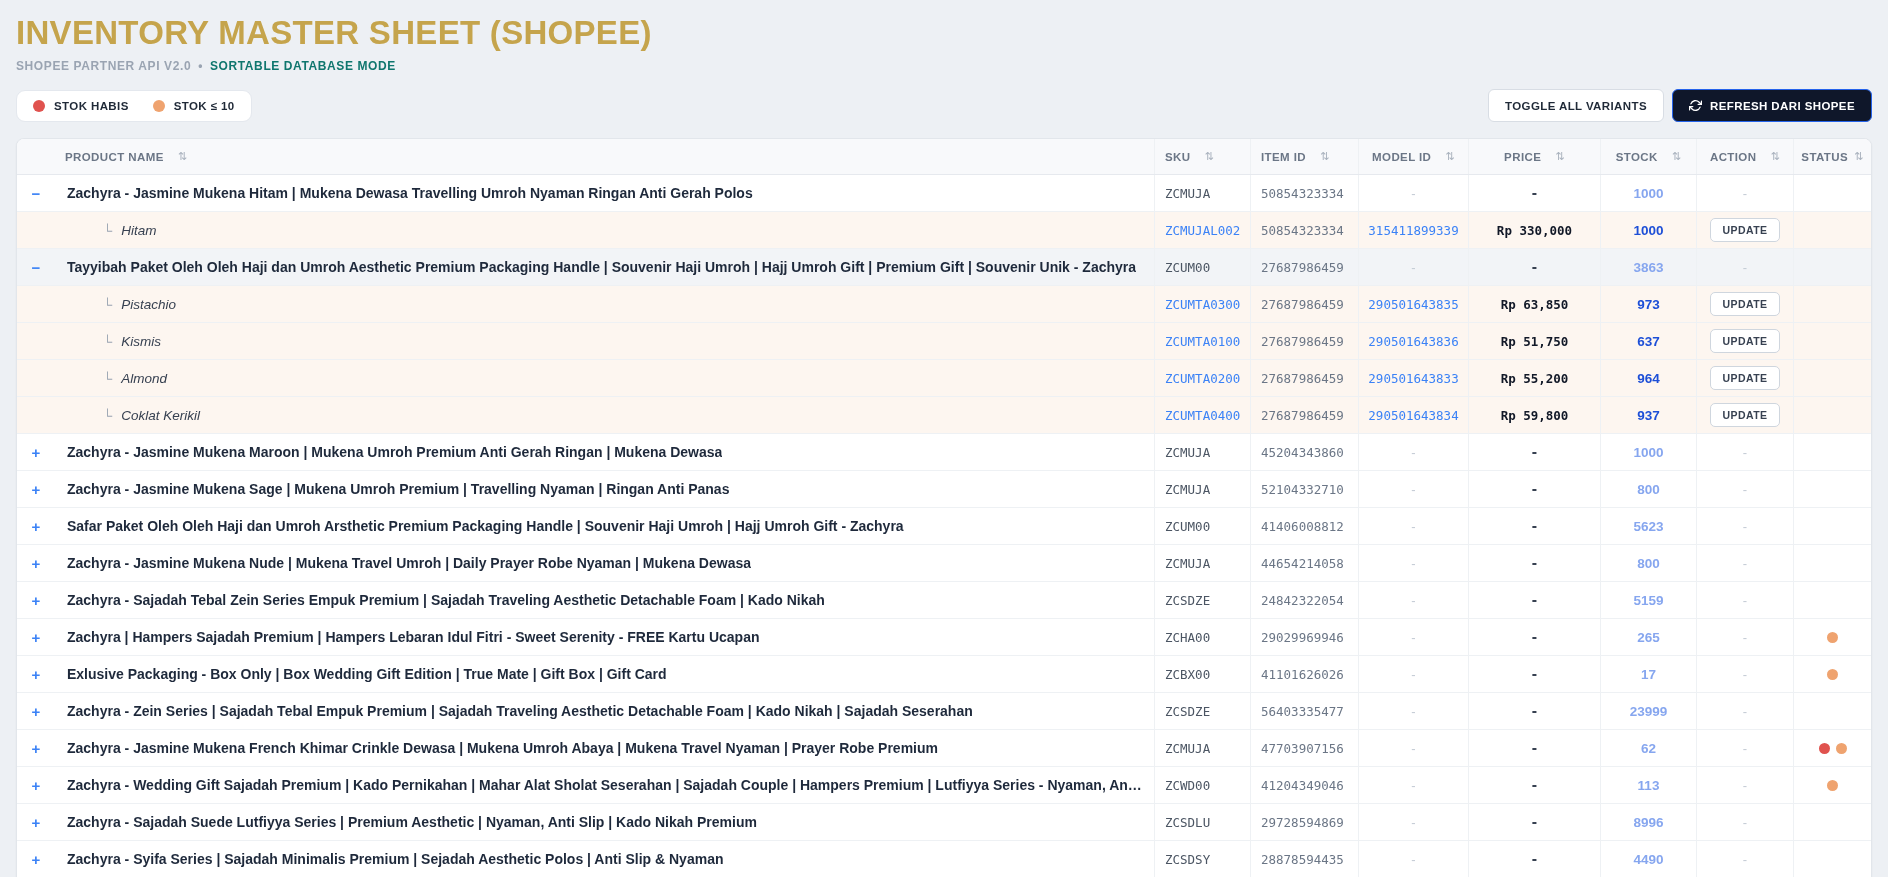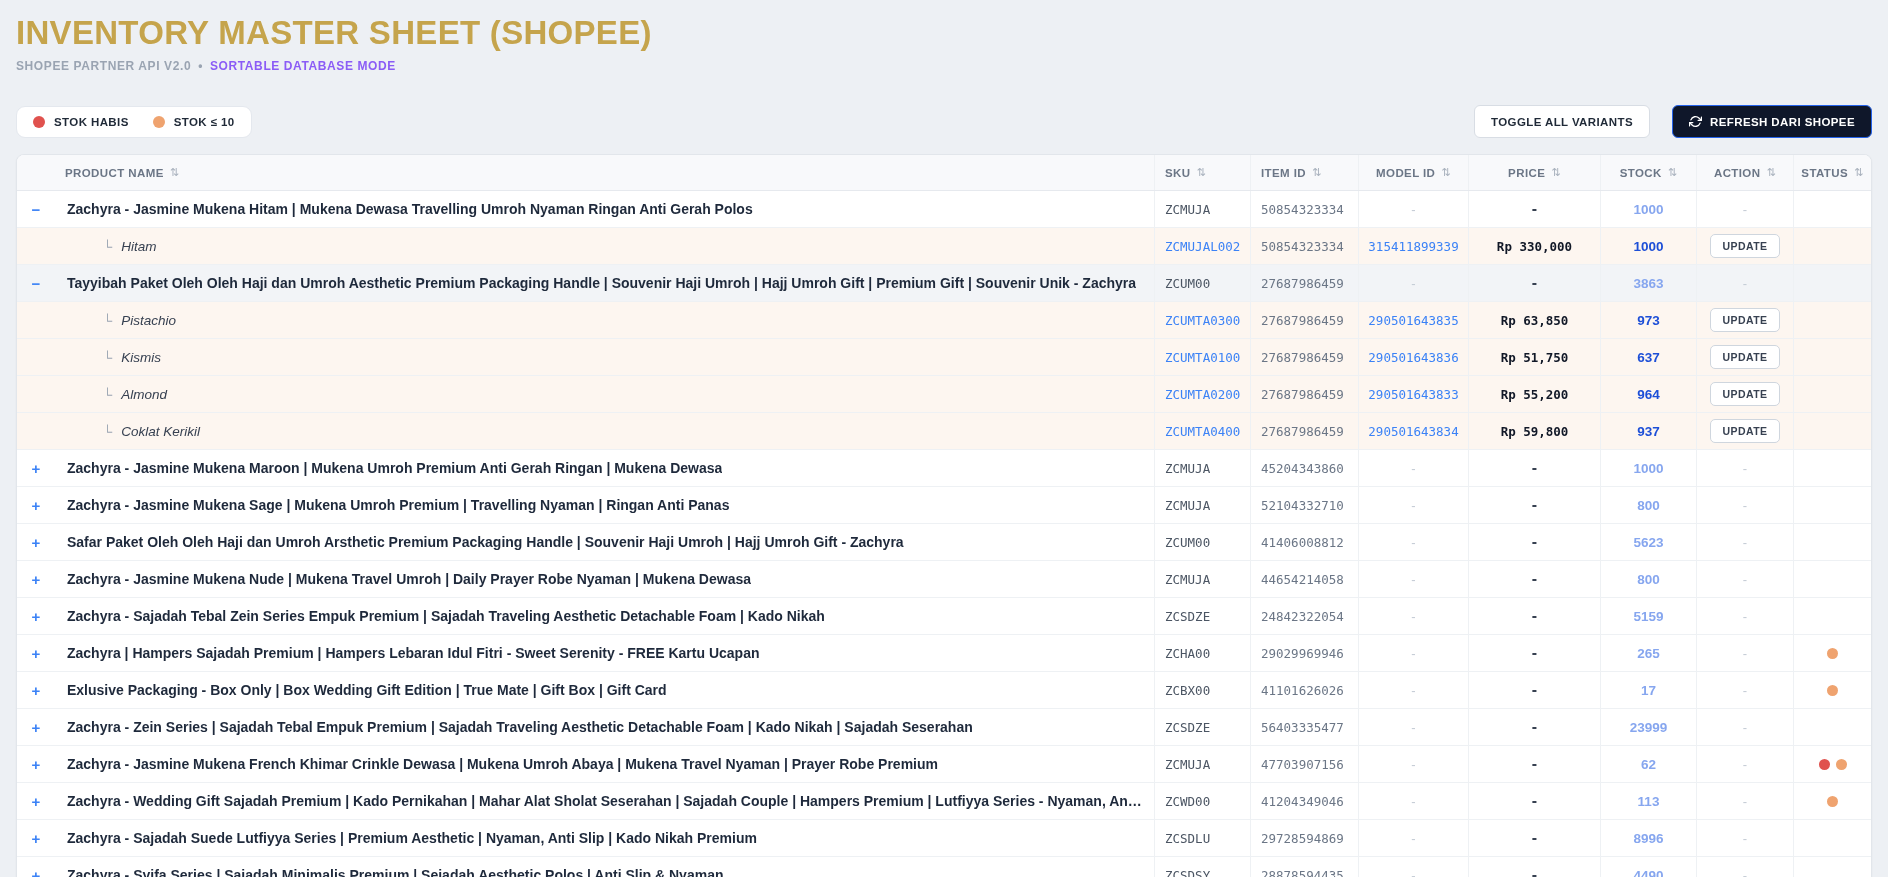--- a/index.html
+++ b/index.html
@@ -13,32 +13,32 @@
 
   
   h1 {
     font-size:33px; font-weight:800; letter-spacing:.3px;
     color:#c5a44c;
   }
   .subtitle {
     margin-top:7px; display:flex; align-items:center; gap:7px;
     font-size:12px; font-weight:700; letter-spacing:.6px; color:#9aa4b2;
   }
-  .mode-link { color:#8b5cf6; cursor:pointer; text-decoration:none; }
+  .mode-link { color:#0f766e; cursor:pointer; text-decoration:none; }
 
   
   .controls { display:flex; justify-content:space-between; align-items:flex-end; margin-top:16px; }
   .legend {
     background:#fff; border:1px solid #e4e8ee; border-radius:9px;
     padding:9px 16px; display:flex; gap:24px; align-items:center;
   }
   .legend-item { display:flex; align-items:center; gap:9px; }
   .legend-dot { width:12px; height:12px; border-radius:50%; flex:none; }
   .legend-label { font-size:11.5px; font-weight:700; letter-spacing:.4px; color:#1f2937; }
-  .actions { display:flex; gap:22px;margin-top:16px; }
+  .actions { display:flex; gap:8px; }
   .btn {
     height:33px; border-radius:6px; padding:0 16px;
     font-family:"Liberation Sans","DejaVu Sans",sans-serif;
     font-size:11.5px; font-weight:700; letter-spacing:.4px;
     display:flex; align-items:center; gap:8px; cursor:pointer;
   }
   .btn-outline { background:#fff; border:1px solid #d8dde4; color:#1f2937; }
   .btn-primary { background:#0f172a; border:1px solid #2563eb; color:#fff; }
   .btn-primary svg { display:block; }
 
@@ -47,21 +47,21 @@
     margin-top:16px; background:#fff;
     border:1px solid #e2e6eb; border-radius:8px; overflow:hidden;
     box-shadow:0 1px 2px rgba(16,24,40,.05);
   }
   .thead { display:flex; align-items:stretch; background:#f8f9fb; border-bottom:1px solid #e6e9ee; height:36px; }
   .tr { display:flex; align-items:stretch; height:37px; background:#fff; border-bottom:1px solid #eef1f4; }
   .tr-variant { background:#fdf6f0; }
   .tr-shaded  { background:#f2f4f7; }
   .tr-partial { height:16px; border-bottom:none; }
   .td { display:flex; align-items:center; }
-  .th { gap:6px; font-size:11.5px; font-weight:700; color:#6b7686; letter-spacing:.4px; }
+  .th { gap:14px; font-size:11.5px; font-weight:700; color:#6b7686; letter-spacing:.4px; }
   .sort-icon { font-size:11px; color:#a8b1bd; font-weight:400; }
 
   .col-exp    { width:38px;  flex:none; justify-content:center; }
   .col-name   { flex:1; min-width:0; padding:0 12px; }
   .col-sku    { width:96px;  flex:none; }
   .col-item   { width:108px; flex:none; }
   .col-model  { width:110px; flex:none; }
   .col-price  { width:132px; flex:none; }
   .col-stock  { width:96px;  flex:none; }
   .col-action { width:97px;  flex:none; }

